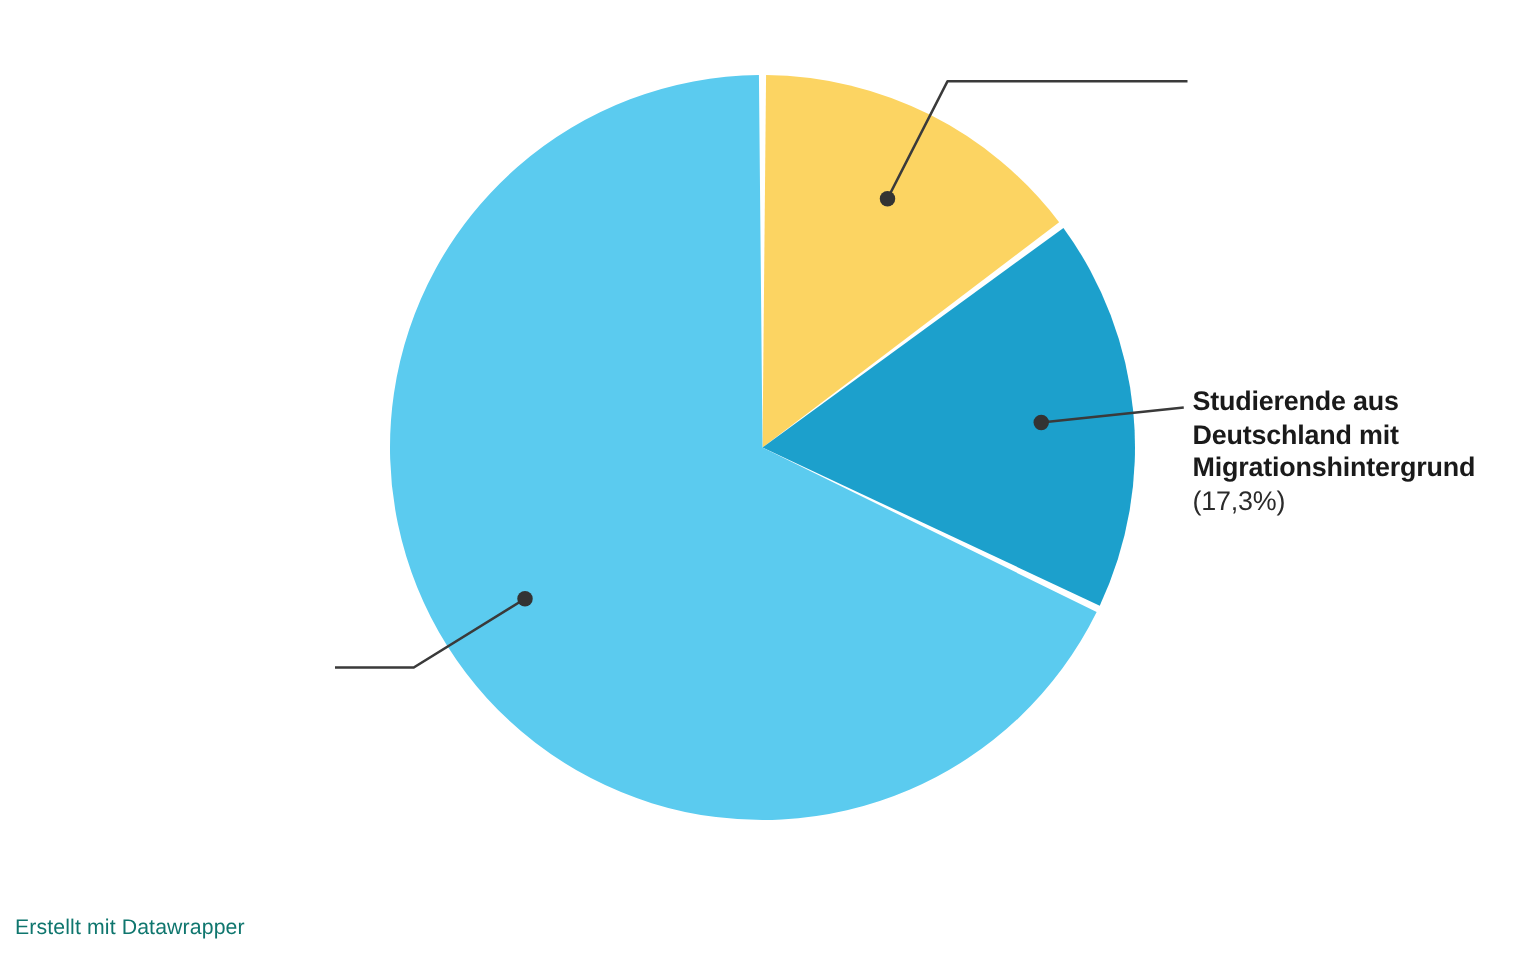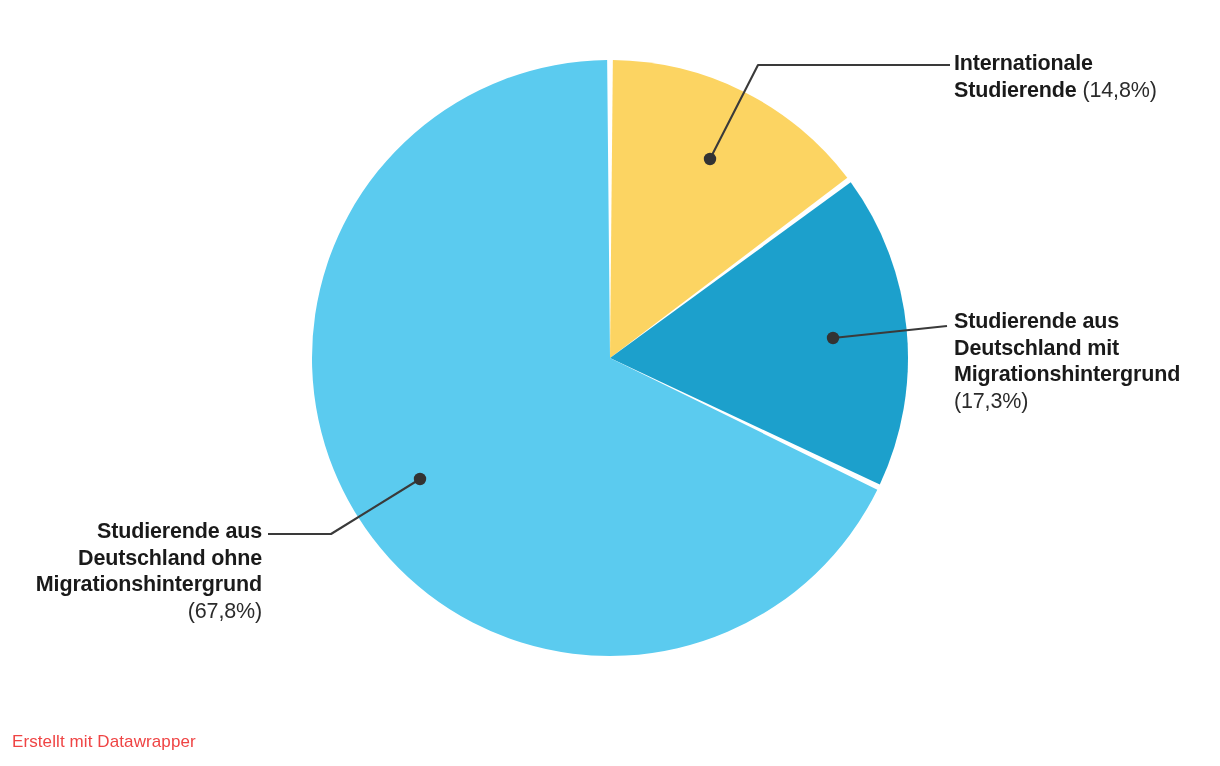--- a/index.html
+++ b/index.html
@@ -63,21 +63,21 @@
     top: 518px;
     width: 252px;
     text-align: right;
   }
 
   #footer-credit {
     position: absolute;
     left: 12px;
     top: 732px;
     font-size: 17px;
-    color: #ef4444;
+    color: #0f766e;
     font-weight: 400;
     letter-spacing: 0.1px;
   }
 </style>
 </head>
 <body>
 
 <div id="chart-root">
 
   <svg id="pie-svg" viewBox="0 0 1220 766">
@@ -92,30 +92,22 @@
       <circle cx="710" cy="159" r="6.2" fill="#333333"></circle>
 
       <polyline points="833,338 947,326" fill="none" stroke="#3a3a3a" stroke-width="2.1" stroke-linejoin="round"></polyline>
       <circle cx="833" cy="338" r="6.2" fill="#333333"></circle>
 
       <polyline points="420,479 331,534 268,534" fill="none" stroke="#3a3a3a" stroke-width="2.1" stroke-linejoin="round"></polyline>
       <circle cx="420" cy="479" r="6.2" fill="#333333"></circle>
     </g>
   </svg>
 
-  <div class="pie-label" id="label-international">
-    <span>Internationale Studierende</span>
-    <span class="pct">(14,8%)</span>
-  </div>
 
   <div class="pie-label" id="label-mit">
     <span>Studierende aus Deutschland mit Migrationshintergrund</span>
     <span class="pct">(17,3%)</span>
   </div>
 
-  <div class="pie-label" id="label-ohne">
-    <span>Studierende aus Deutschland ohne Migrationshintergrund</span>
-    <span class="pct">(67,8%)</span>
-  </div>
 
   <div id="footer-credit">Erstellt mit Datawrapper</div>
 
 </div>
 
 </body></html>

